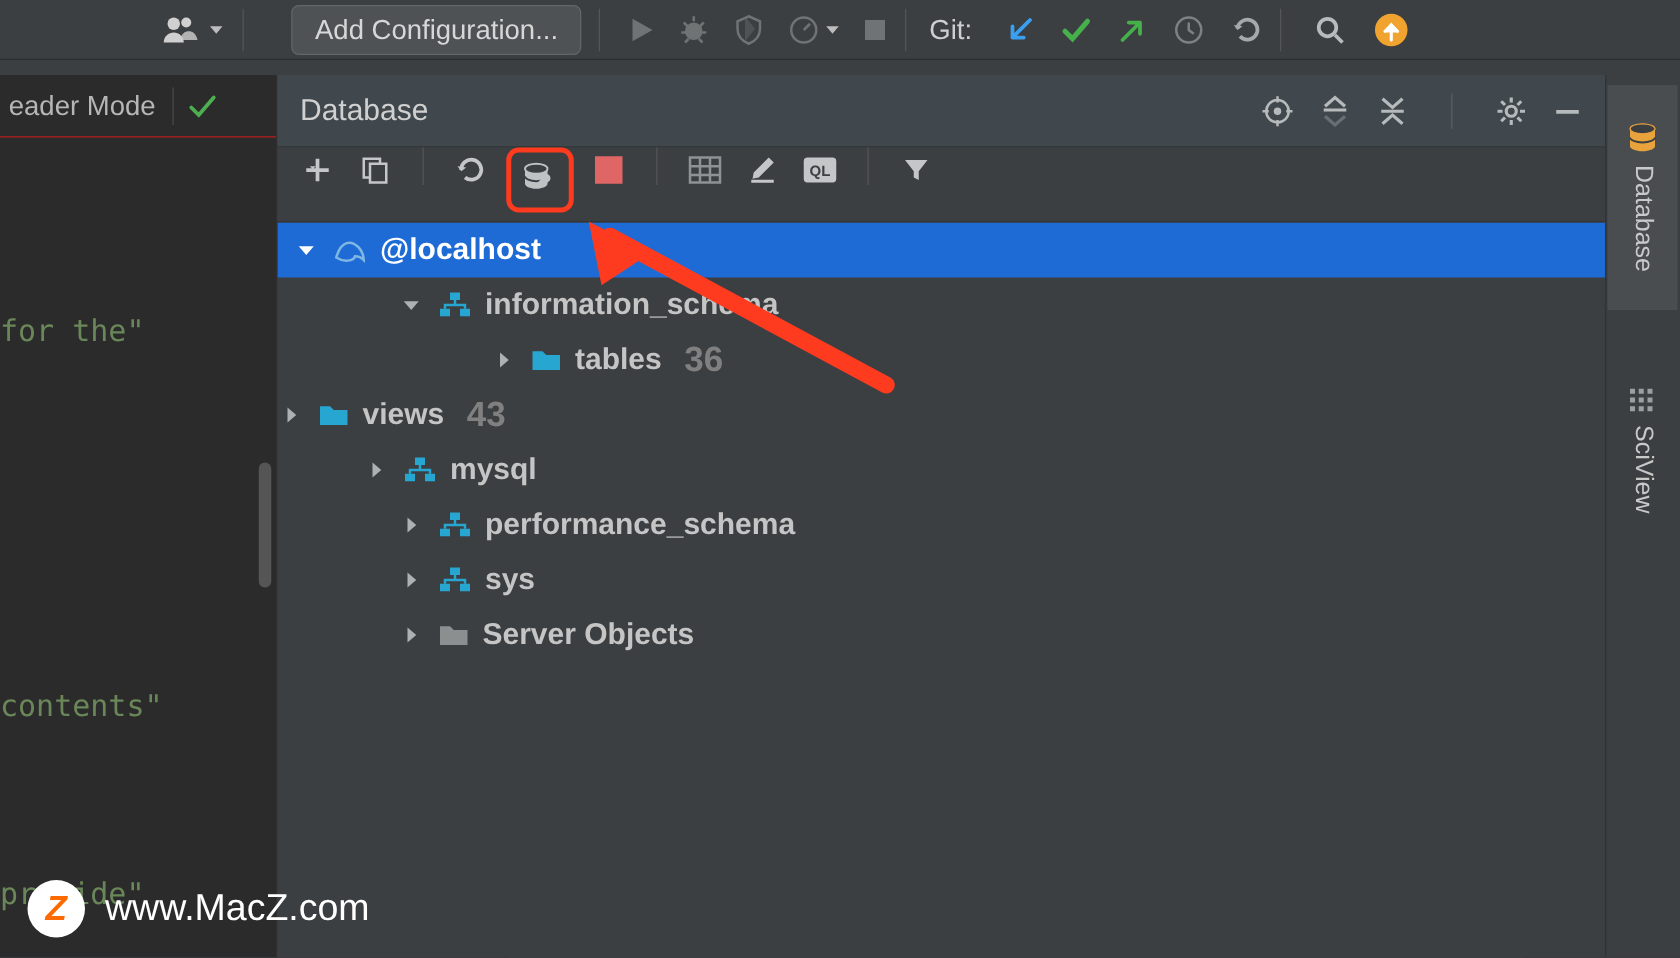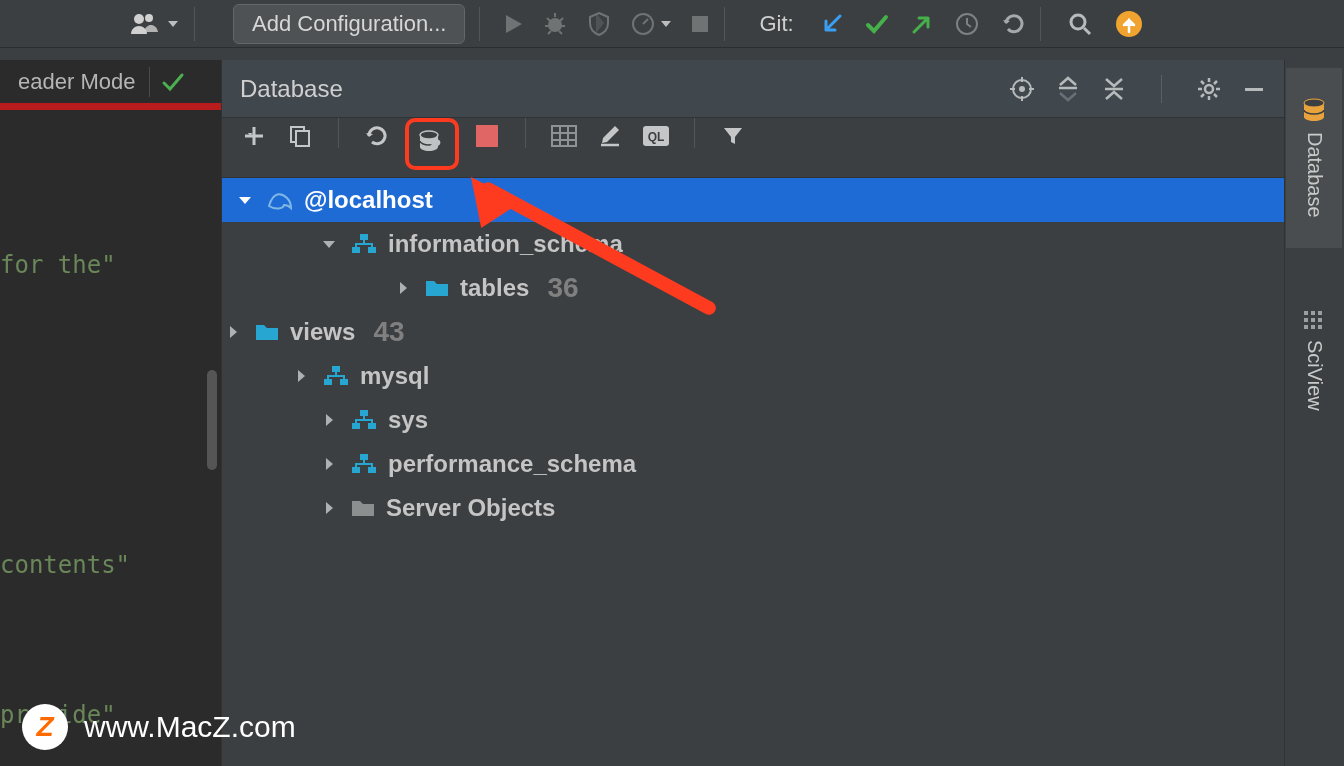--- a/index.html
+++ b/index.html
@@ -39,39 +39,39 @@
     border-radius: 6px;
     height: 40px;
     padding: 0 18px;
     color: #d7d7d7;
     font-size: 22px;
     display: flex; align-items: center;
     cursor: pointer;
   }
   .run-icons { display: flex; align-items: center; gap: 18px; margin-left: 8px; }
   .run-icons svg, .git-icons svg, .right-icons svg { flex-shrink: 0; }
-  .git-label { font-size: 22px; color: #cfcfcf; margin-right: 6px; margin-left: 20px; }
+  .git-label { font-size: 22px; color: #cfcfcf; margin-right: 6px; margin-left: 4px; }
   .git-icons { display: flex; align-items: center; gap: 20px; }
   .right-icons { display: flex; align-items: center; gap: 22px; margin-left: 12px; }
   .spacer { flex: 1; }
 
   
   .editor-strip {
     position: absolute;
     left: 0; top: 60px; bottom: 0;
     width: 222px;
     background: #2b2b2b;
     border-right: 1px solid #323232;
     overflow: hidden;
   }
   .editor-header {
     height: 50px;
     display: flex; align-items: center;
-    padding: 0 6px 0 16px;
-    border-bottom: 7px solid #b91c1c;
+    padding: 0 6px 0 5px;
+    border-bottom: 1px solid #b91c1c;
     position: relative;
   }
   .reader-mode-label {
     font-size: 22px; color: #b6b6b6;
     padding-left: 2px;
     white-space: nowrap;
   }
   .reader-sep { width:1px; height:30px; background:#4a4a4a; margin:0 10px 0 14px; }
   .green-check { color:#4caf50; }
   .code-area {
@@ -544,38 +544,38 @@
           </svg>
       </span>
       <span class="schema-icon">
         <svg width="28" height="22" viewBox="0 0 28 22">
             <rect x="10" y="1" width="8" height="6" fill="#26a6d1"></rect>
             <rect x="2" y="14" width="8" height="6" fill="#26a6d1"></rect>
             <rect x="18" y="14" width="8" height="6" fill="#26a6d1"></rect>
             <path d="M14 7v4M14 11H6v3M14 11h8v3" stroke="#26a6d1" stroke-width="2" fill="none"></path>
           </svg>
       </span>
-      <span>sys</span>
+      <span>performance_schema</span>
     </div>
 
     <div class="tree-row" style="padding-left:96px">
       <span class="arrow">
         <svg width="18" height="18" viewBox="0 0 18 18">
             <path d="M6 3l7 6-7 6z" fill="#aeb1b3"></path>
           </svg>
       </span>
       <span class="schema-icon">
         <svg width="28" height="22" viewBox="0 0 28 22">
             <rect x="10" y="1" width="8" height="6" fill="#26a6d1"></rect>
             <rect x="2" y="14" width="8" height="6" fill="#26a6d1"></rect>
             <rect x="18" y="14" width="8" height="6" fill="#26a6d1"></rect>
             <path d="M14 7v4M14 11H6v3M14 11h8v3" stroke="#26a6d1" stroke-width="2" fill="none"></path>
           </svg>
       </span>
-      <span>performance_schema</span>
+      <span>sys</span>
     </div>
 
     <div class="tree-row" style="padding-left:96px">
       <span class="arrow">
         <svg width="18" height="18" viewBox="0 0 18 18">
             <path d="M6 3l7 6-7 6z" fill="#aeb1b3"></path>
           </svg>
       </span>
       <span>
         <svg width="26" height="20" viewBox="0 0 26 20">

